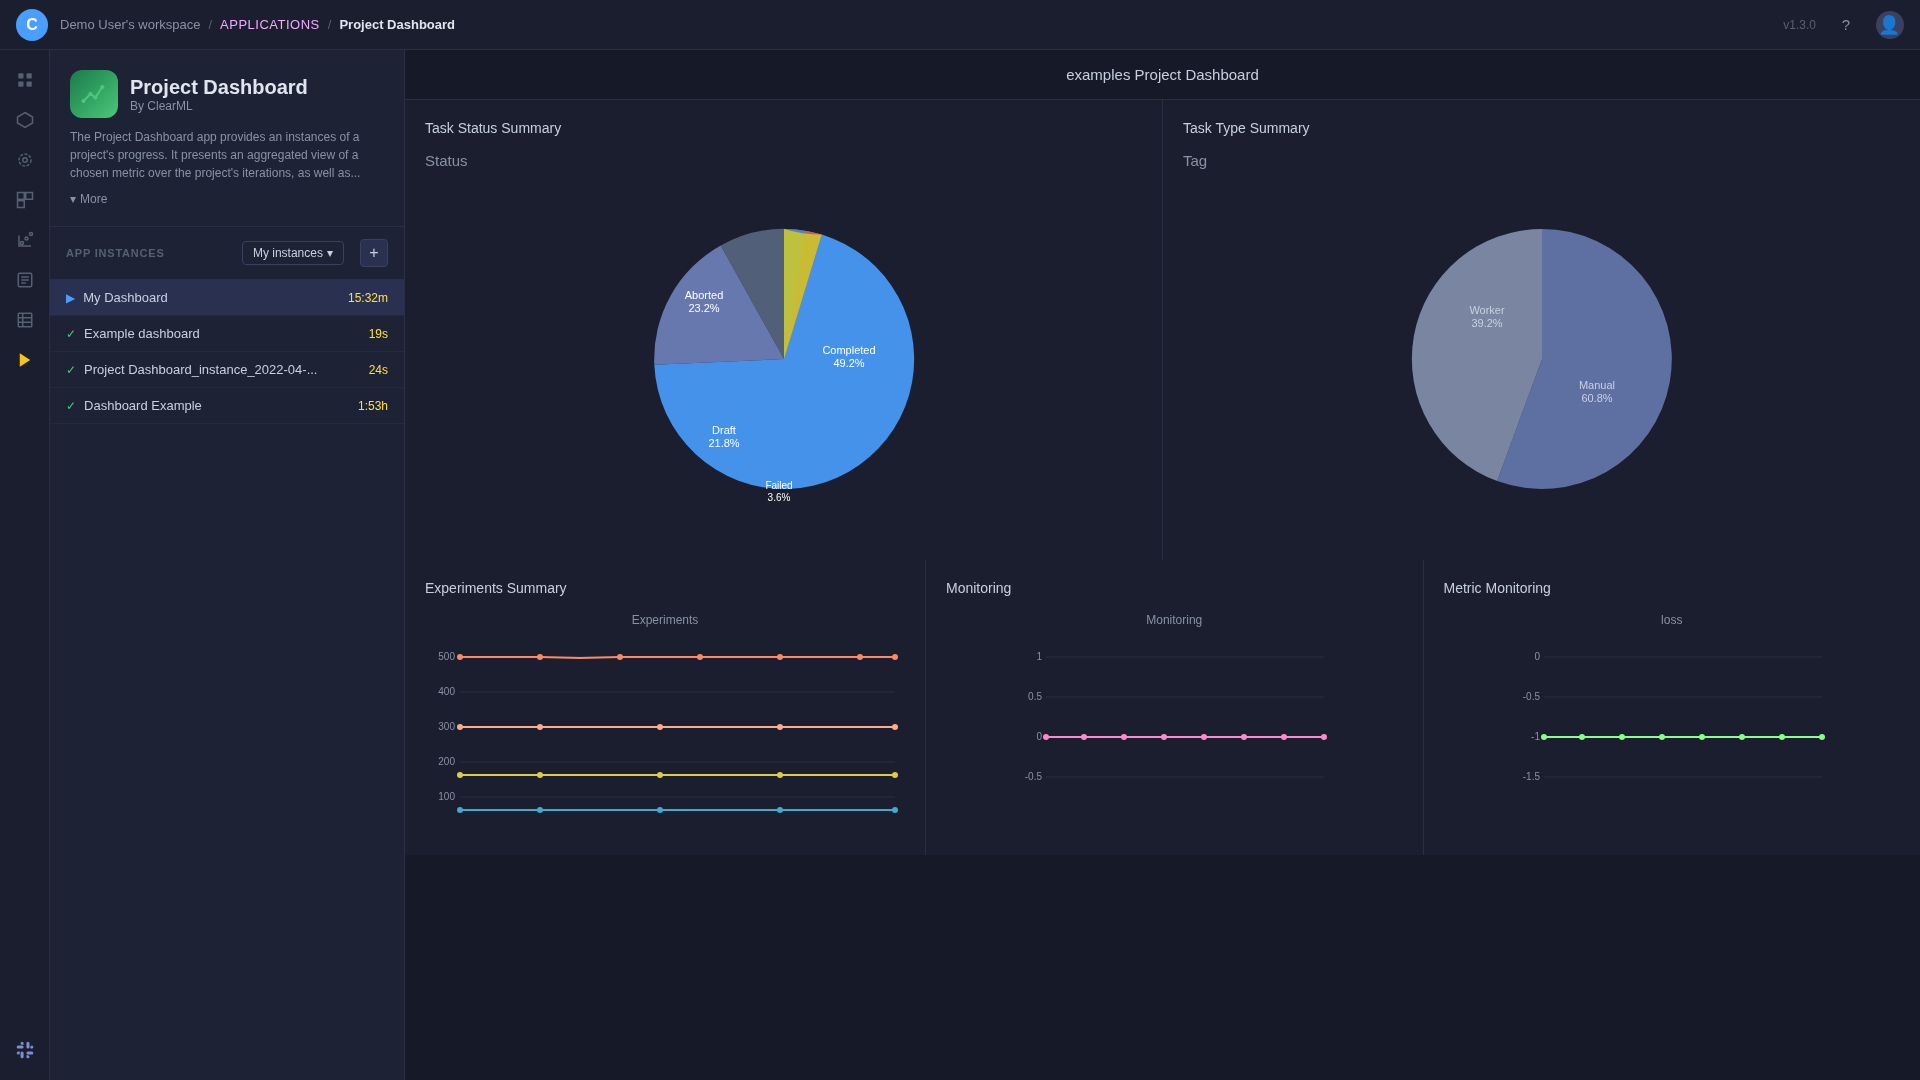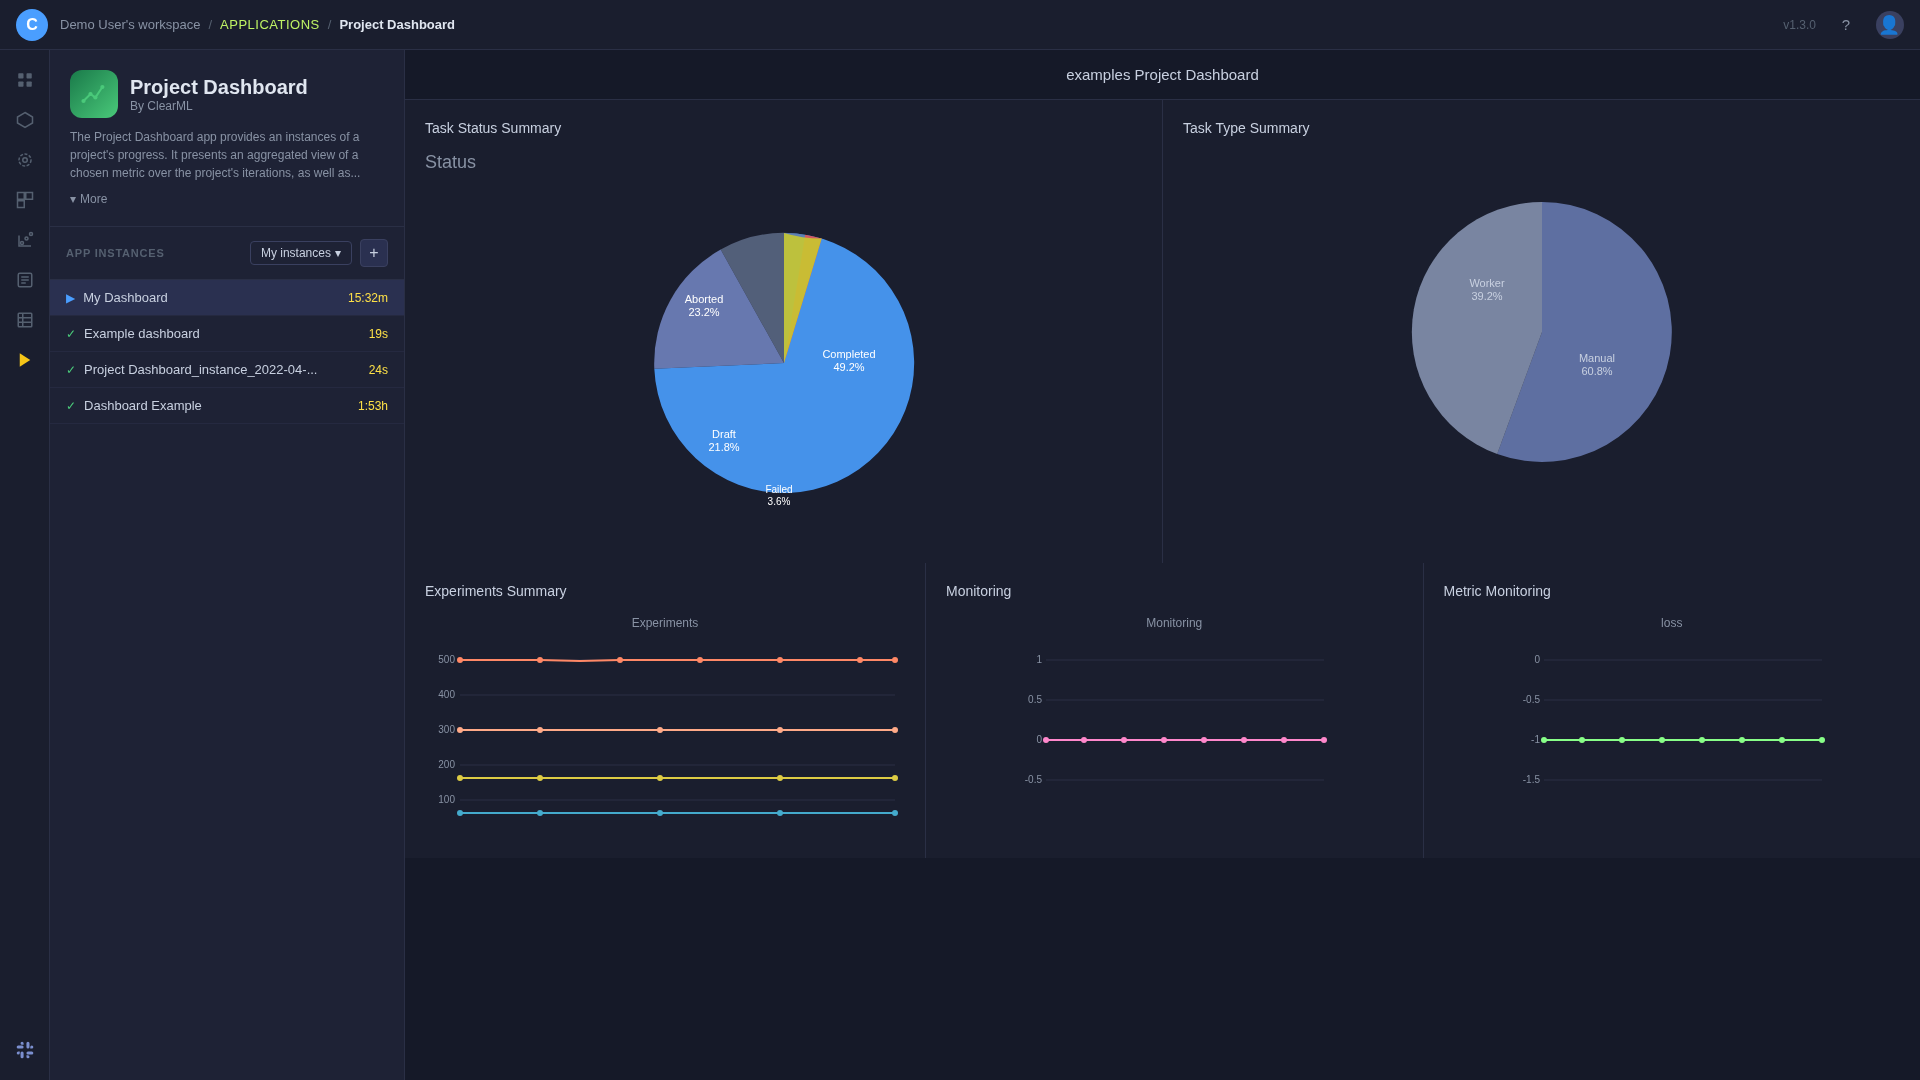--- a/index.html
+++ b/index.html
@@ -105,21 +105,21 @@
       display: flex; align-items: center; gap: 4px;
       color: #8892a4; cursor: pointer; margin-top: 10px; font-size: 12px;
     }
 
     .instances-header {
       padding: 12px 16px;
       display: flex; align-items: center; justify-content: space-between;
       border-bottom: 1px solid #2a2f45;
     }
     .instances-label { font-size: 11px; font-weight: 600; color: #556070; letter-spacing: 0.8px; text-transform: uppercase; }
-    .instances-controls { display: flex; align-items: center; gap: 8px; }
+    .instances-controls { display: flex; align-items: center; gap: 16px; }
     .dropdown-btn {
       background: transparent; border: 1px solid #3a4060;
       color: #c8d0e0; border-radius: 4px; padding: 4px 10px;
       cursor: pointer; font-size: 12px; display: flex; align-items: center; gap: 4px;
     }
     .add-btn {
       width: 28px; height: 28px; background: #2a3050;
       border: 1px solid #3a4060; border-radius: 4px;
       display: flex; align-items: center; justify-content: center;
       cursor: pointer; color: #c8d0e0; font-size: 16px;
@@ -174,21 +174,21 @@
       background: #1a1e2e;
       padding: 20px;
       min-height: 460px;
     }
     .chart-card-bottom {
       background: #1a1e2e;
       padding: 20px;
       min-height: 280px;
     }
     .chart-title { font-size: 14px; color: #c8d0e0; margin-bottom: 16px; font-weight: 500; }
-    .chart-subtitle { font-size: 18px; color: #8892a4; margin-bottom: 10px; margin-top: 16px; }
+    .chart-subtitle { font-size: 15px; color: #8892a4; margin-bottom: 10px; margin-top: 16px; }
 
     
     .pie-container {
       display: flex; justify-content: center; align-items: center;
       height: 360px;
     }
 
     
     .line-chart-container {
       display: flex; justify-content: center; align-items: center;
@@ -200,21 +200,21 @@
 </head>
 <body>
 
 <div class="topnav">
   <div class="topnav-logo">
     <span>C</span>
   </div>
   <div class="topnav-breadcrumb">
     <span style="cursor:pointer;color:#8892a4;">Demo User's workspace</span>
     <span style="color:#556070;">/</span>
-    <span style="cursor:pointer;color:#bef264;letter-spacing:0.5px;">APPLICATIONS</span>
+    <span style="cursor:pointer;color:#f0abfc;letter-spacing:0.5px;">APPLICATIONS</span>
     <span style="color:#556070;">/</span>
     <span style="color:#e0e6f0;font-weight:600;">Project Dashboard</span>
   </div>
   <div class="topnav-right">
     <span class="version-badge">v1.3.0</span>
     <div class="icon-btn">?</div>
     <div class="icon-btn" style="background:#3a4060;font-size:18px;">👤</div>
   </div>
 </div>
 
@@ -382,20 +382,21 @@
             <text x="100" y="235" fill="white" font-size="11" text-anchor="middle">Draft</text>
             <text x="100" y="248" fill="white" font-size="11" text-anchor="middle">21.8%</text>
             <text x="155" y="290" fill="white" font-size="10" text-anchor="middle">Failed</text>
             <text x="155" y="302" fill="white" font-size="10" text-anchor="middle">3.6%</text>
           </svg>
         </div>
       </div>
 
       <div class="chart-card">
         <div class="chart-title">Task Type Summary</div>
+        <div class="chart-subtitle">Tag</div>
         <div class="pie-container">
           <svg width="320" height="320" viewBox="0 0 320 320">
             <g transform="translate(160,160)">
 
               <path d="M0,0 L0,-130 A130,130 0 1,1 -44.8,122.1 Z" fill="#6b7eb5" opacity="0.85"></path>
 
               <path d="M0,0 L-44.8,122.1 A130,130 0 0,1 0,-130 Z" fill="#9aa8c8" opacity="0.75"></path>
             </g>
             <text x="215" y="190" fill="#c8d0e0" font-size="11" text-anchor="middle">Manual</text>
             <text x="215" y="203" fill="#c8d0e0" font-size="11" text-anchor="middle">60.8%</text>

